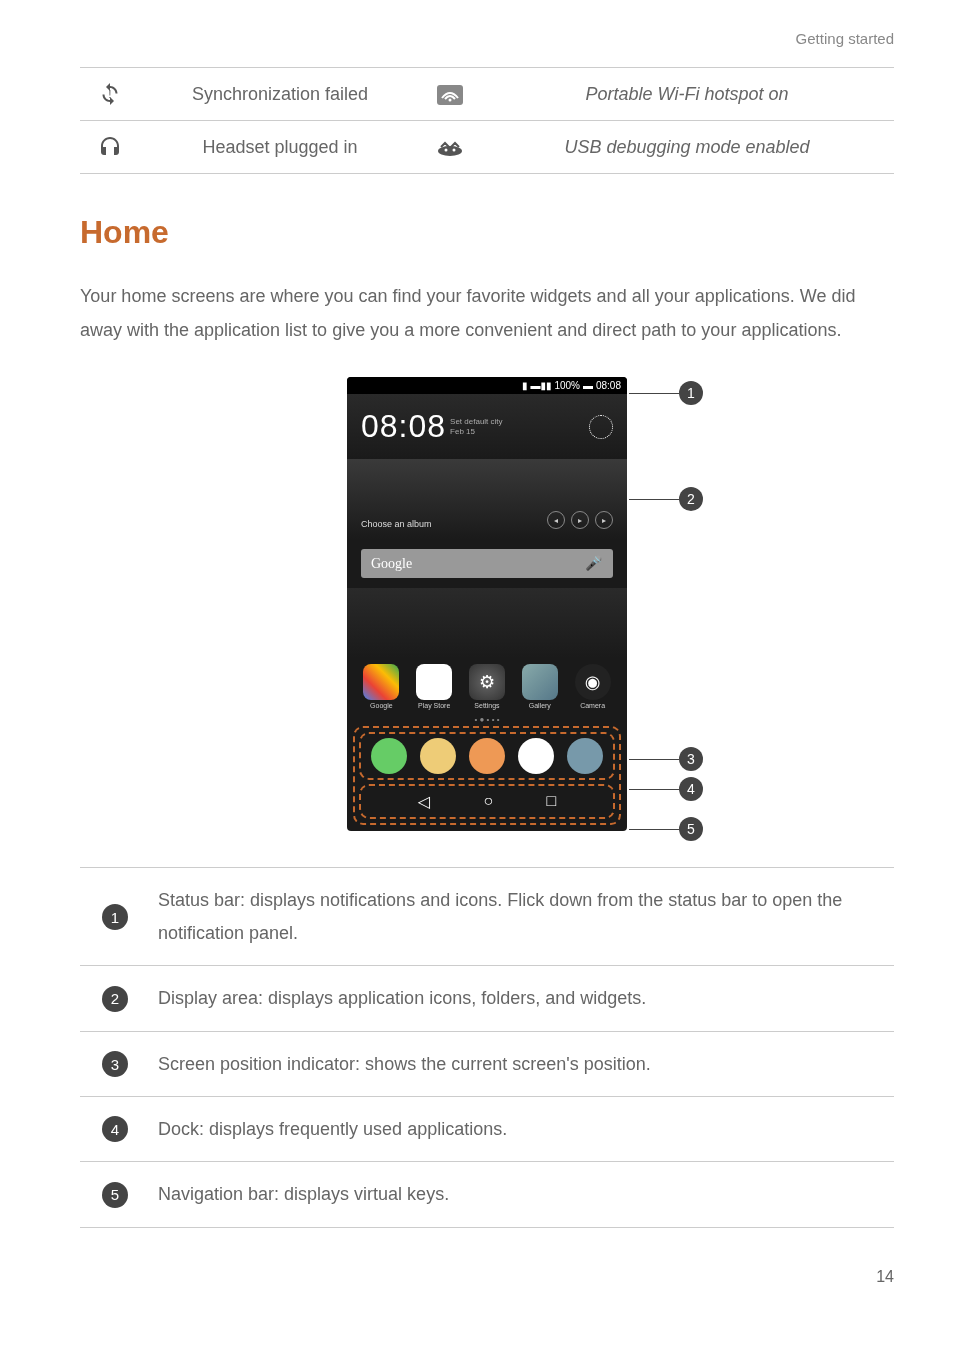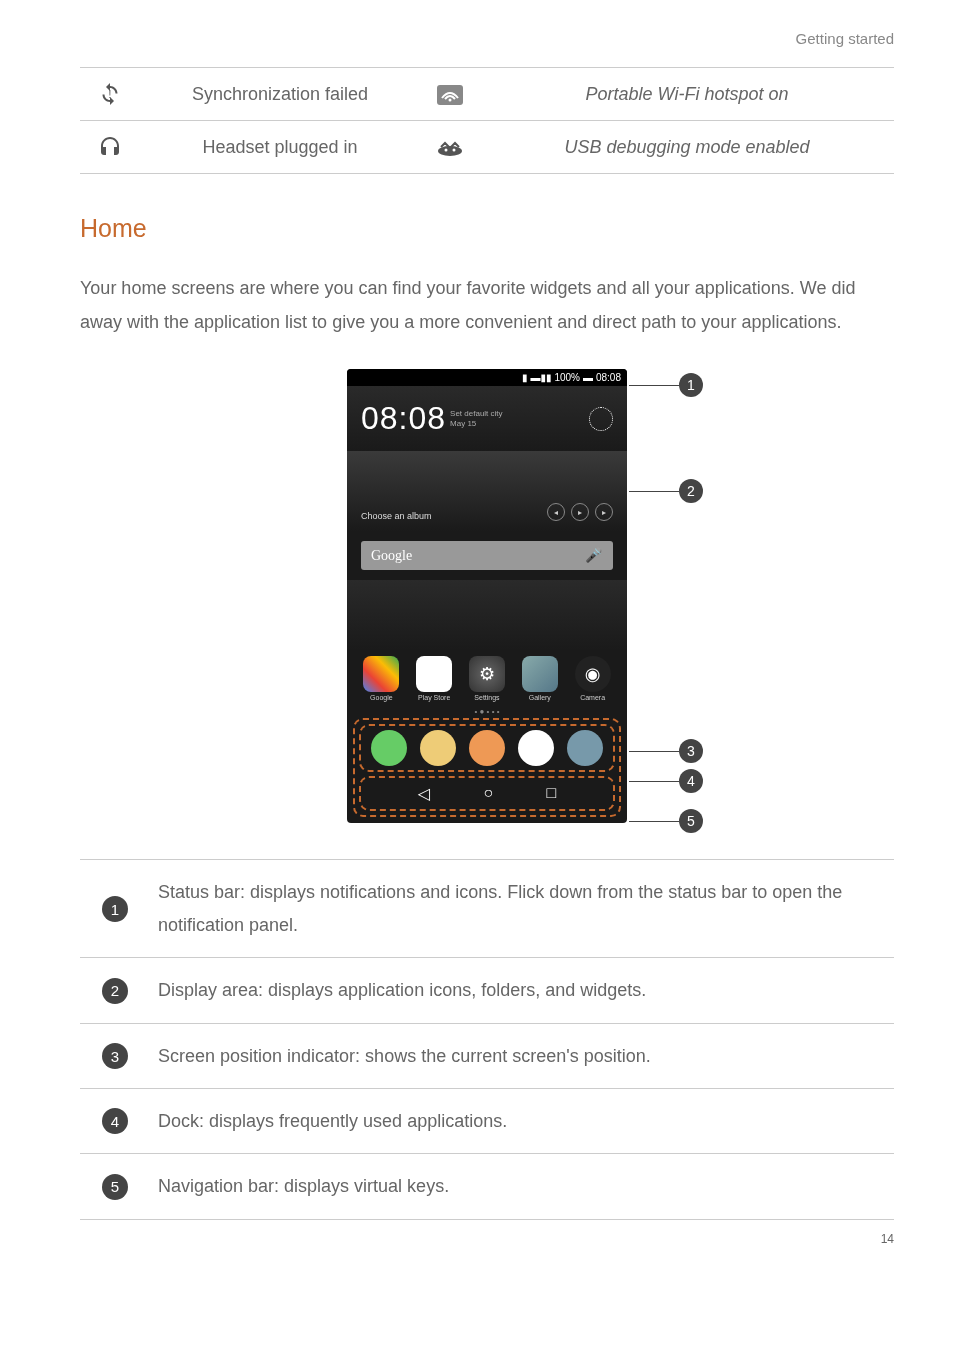--- a/index.html
+++ b/index.html
@@ -39,22 +39,22 @@
   }
   .icon-table td.desc-cell-left {
     width: 280px;
   }
   .icon-table td.desc-cell-right {
     width: auto;
     font-style: italic;
   }
   .section-title {
     color: #c76a2e;
-    font-size: 25px;
-    font-weight: normal;
+    font-size: 32px;
+    font-weight: bold;
     margin-bottom: 28px;
   }
   .body-text {
     font-size: 18px;
     line-height: 1.9;
     color: #666;
     margin-bottom: 30px;
   }
   .screenshot-wrap {
     display: flex;
@@ -257,23 +257,23 @@
     width: 26px; height: 26px;
     background: #444;
     color: #fff;
     border-radius: 50%;
     align-items: center;
     justify-content: center;
     font-size: 15px;
   }
   .page-num {
     text-align: right;
-    font-size: 12px;
+    font-size: 16px;
     color: #666;
-    margin-top: 12px;
+    margin-top: 40px;
   }
   .icon-svg { display: inline-block; vertical-align: middle; }
 </style>
 </head>
 <body>
 
 <div class="header-text">Getting started</div>
 
 <table class="icon-table">
   <tbody>
@@ -325,21 +325,21 @@
       <span>▮ ▬▮▮</span>
       <span>100%</span>
       <span>▬</span>
       <span>08:08</span>
     </div>
     <div class="clock-widget">
       <div style="display:flex;align-items:center">
         <span class="clock-time">08:08</span>
         <div class="clock-sub">
           <div>Set default city</div>
-          <div>May 15</div>
+          <div>Feb 15</div>
         </div>
       </div>
       <div class="sun"></div>
     </div>
     <div class="music-widget">
       <span class="music-label">Choose an album</span>
       <div class="music-controls">
         <div class="mbtn">◂</div>
         <div class="mbtn">▸</div>
         <div class="mbtn">▸</div>

